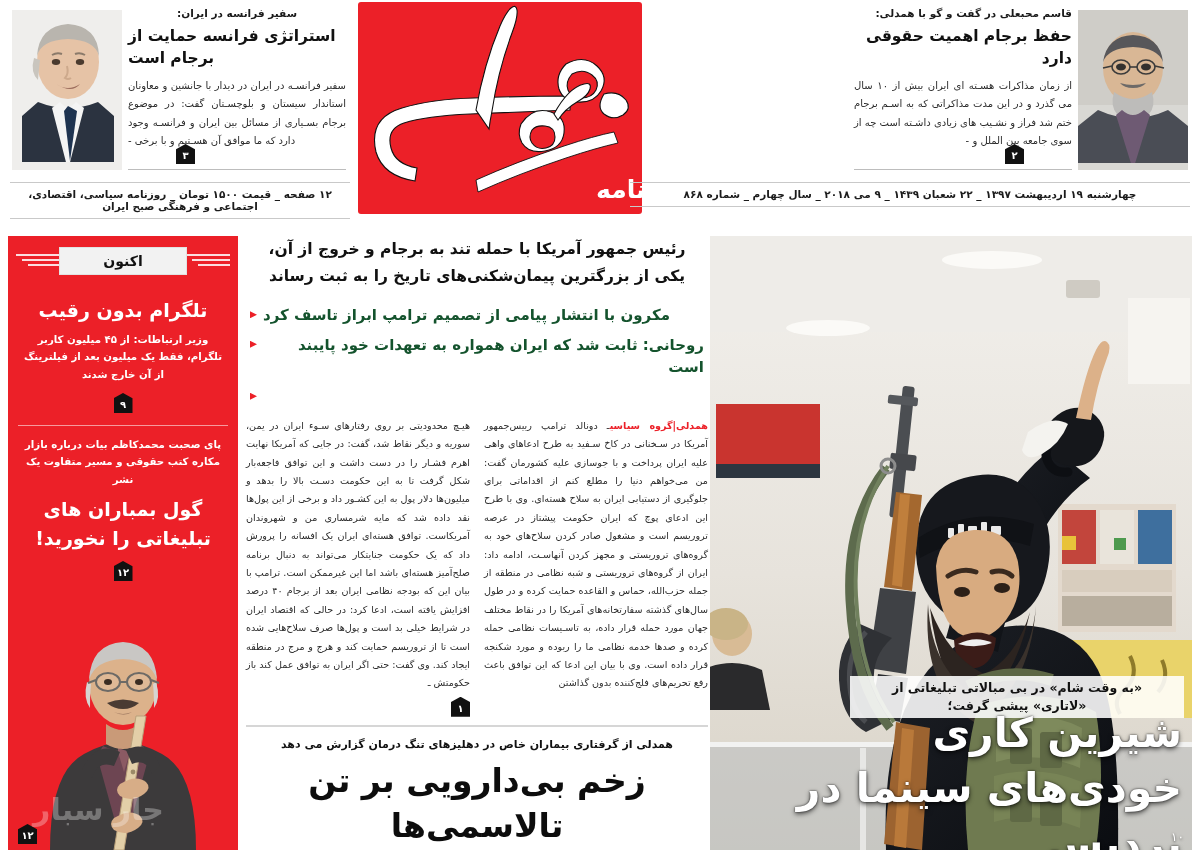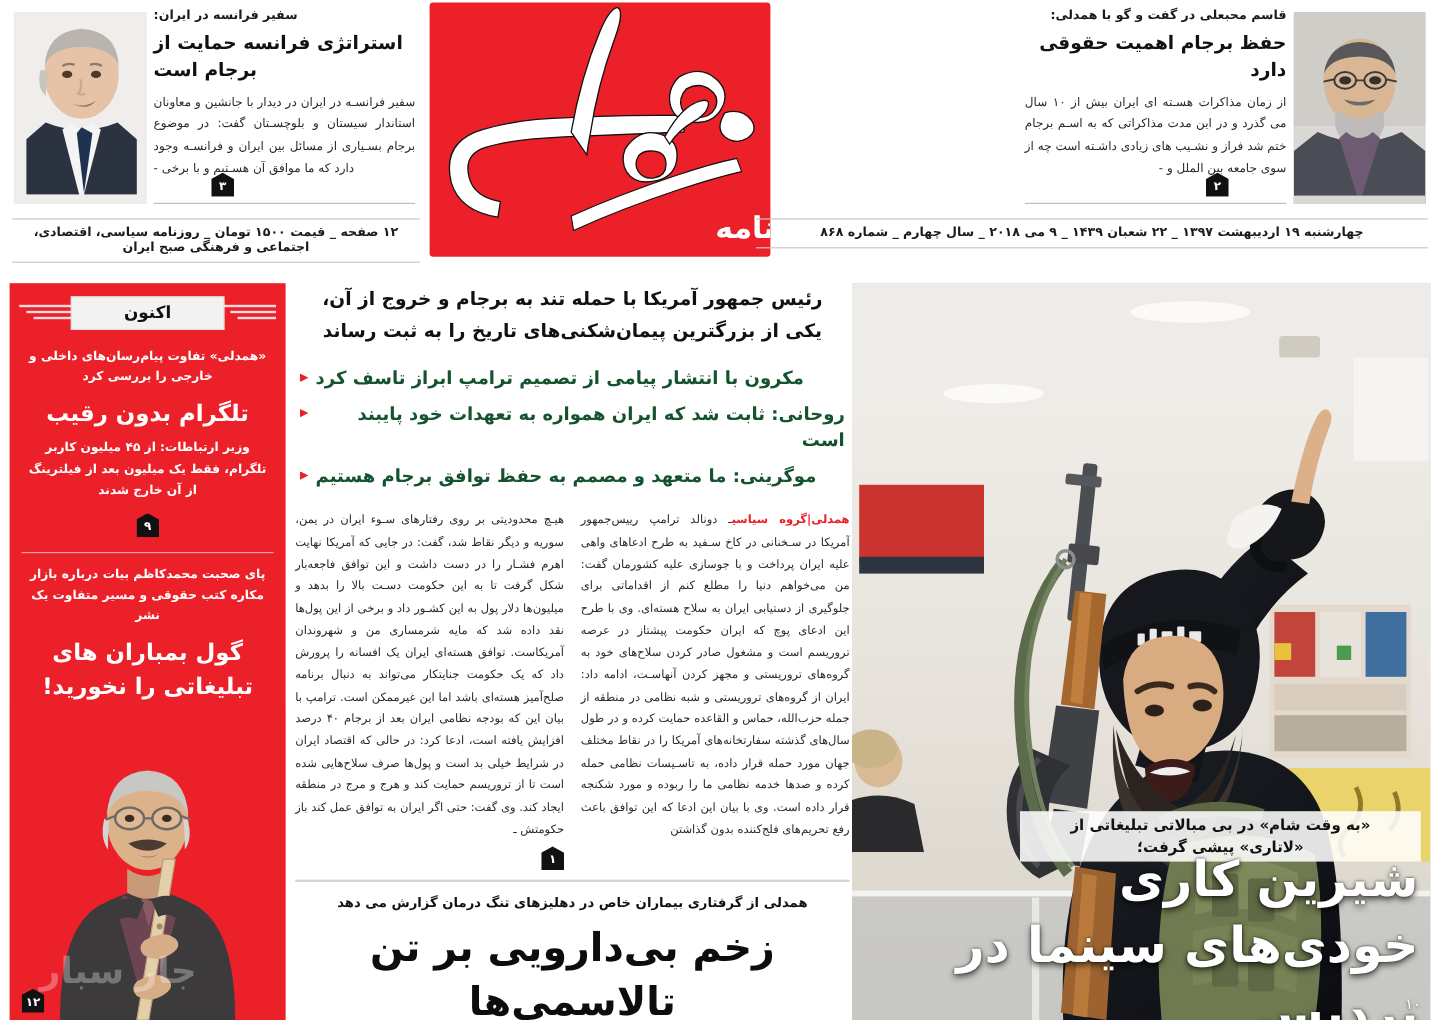--- a/index.html
+++ b/index.html
@@ -29,21 +29,21 @@
   .t-photo{position:absolute;top:4px;width:110px;height:160px;overflow:hidden;
            background:#d9d9d9;}
   .teaser-left .t-photo{left:4px;}
   .teaser-right .t-photo{right:4px;}
   .t-photo svg{display:block;width:100%;height:100%;}
 
   .t-body{position:absolute;top:0;}
   .teaser-left .t-body{left:120px;right:2px;}
   .teaser-right .t-body{right:120px;left:2px;}
 
-  .t-kicker{font-size:10.5px;color:#1a1a1a;text-align:left;
+  .t-kicker{font-size:10.5px;color:#1a1a1a;text-align:center;
             line-height:1.5;font-weight:600;letter-spacing:0;}
   .teaser-right .t-kicker{text-align:right;}
   .t-head{font-size:15.5px;font-weight:bold;color:#111;text-align:left;
           line-height:1.45;margin-top:3px;}
   .teaser-right .t-head{text-align:right;}
   .t-text{font-size:10px;color:#2b2b2b;line-height:1.85;margin-top:7px;
           text-align:justify;text-align-last:left;}
   .teaser-right .t-text{text-align-last:right;}
 
   .t-rule{position:absolute;bottom:8px;height:1px;background:#bdbdbd;}
@@ -299,21 +299,20 @@
         </div>
       <div class="sb-deco l">
           <i></i>
           <i></i>
           <i></i>
         </div>
       <div class="sb-tab">اکنون</div>
     </div>
 
     <div class="sb-item">
-      <div class="sb-kicker">«همدلی» تفاوت پیام‌رسان‌های داخلی و خارجی را بررسی کرد</div>
       <div class="sb-head">تلگرام بدون رقیب</div>
       <div class="sb-sub">وزیر ارتباطات: از ۴۵ میلیون کاربر تلگرام، فقط یک میلیون بعد از فیلترینگ از آن خارج شدند</div>
       <div class="sb-badge">
         <span class="pagebadge">
           <span class="shape"></span>
           <span class="num">۹</span>
         </span>
       </div>
     </div>
     <div class="sb-rule"></div>
@@ -398,21 +397,20 @@
     <div class="c-bullets">
       <div class="c-bullet">
         <span class="btxt">مکرون با انتشار پیامی از تصمیم ترامپ ابراز تاسف کرد</span>
         <span class="dot"></span>
       </div>
       <div class="c-bullet">
         <span class="btxt">روحانی: ثابت شد که ایران همواره به تعهدات خود پایبند است</span>
         <span class="dot"></span>
       </div>
       <div class="c-bullet">
-        <span class="btxt">موگرینی: ما متعهد و مصمم به حفظ توافق برجام هستیم</span>
         <span class="dot"></span>
       </div>
     </div>
 
     <div class="c-cols">
       <div class="c-col">
         <span class="c-byline">همدلی|گروه سیاسی</span><span>ـ دونالد ترامپ رییس‌جمهور آمریکا در سـخنانی در کاخ سـفید به طرح ادعاهای واهی علیه ایران پرداخت و با جوسازی علیه کشورمان گفت: من می‌خواهم دنیا را مطلع کنم از اقداماتی برای جلوگیری از دستیابی ایران به سلاح هسته‌ای. وی با طرح این ادعای پوچ که ایران حکومت پیشتاز در عرصه تروریسم است و مشغول صادر کردن سلاح‌های خود به گروه‌های تروریستی و مجهز کردن آنهاسـت، ادامه داد: ایران از گروه‌های تروریستی و شبه نظامی در منطقه از جمله حزب‌الله، حماس و القاعده حمایت کرده و در طول سال‌های گذشته سفارتخانه‌های آمریکا را در نقاط مختلف جهان مورد حمله قرار داده، به تاسـیسات نظامی حمله کرده و صدها خدمه نظامی ما را ربوده و مورد شکنجه قرار داده است. وی با بیان این ادعا که این توافق باعث رفع تحریم‌های فلج‌کننده بدون گذاشتن</span>
       </div>
       <div class="c-col">
         <span>هیـچ محدودیتی بر روی رفتارهای سـوء ایران در یمن، سوریه و دیگر نقاط شد، گفت: در جایی که آمریکا نهایت اهرم فشـار را در دست داشت و این توافق فاجعه‌بار شکل گرفت تا به این حکومت دسـت بالا را بدهد و میلیون‌ها دلار پول به این کشـور داد و برخی از این پول‌ها نقد داده شد که مایه شرمساری من و شهروندان آمریکاست. توافق هسته‌ای ایران یک افسانه را پرورش داد که یک حکومت جنایتکار می‌تواند به دنبال برنامه صلح‌آمیز هسته‌ای باشد اما این غیرممکن است. ترامپ با بیان این که بودجه نظامی ایران بعد از برجام ۴۰ درصد افزایش یافته است، ادعا کرد: در حالی که اقتصاد ایران در شرایط خیلی بد است و پول‌ها صرف سلاح‌هایی شده است تا از تروریسم حمایت کند و هرج و مرج در منطقه ایجاد کند. وی گفت: حتی اگر ایران به توافق عمل کند باز حکومتش ـ</span>

